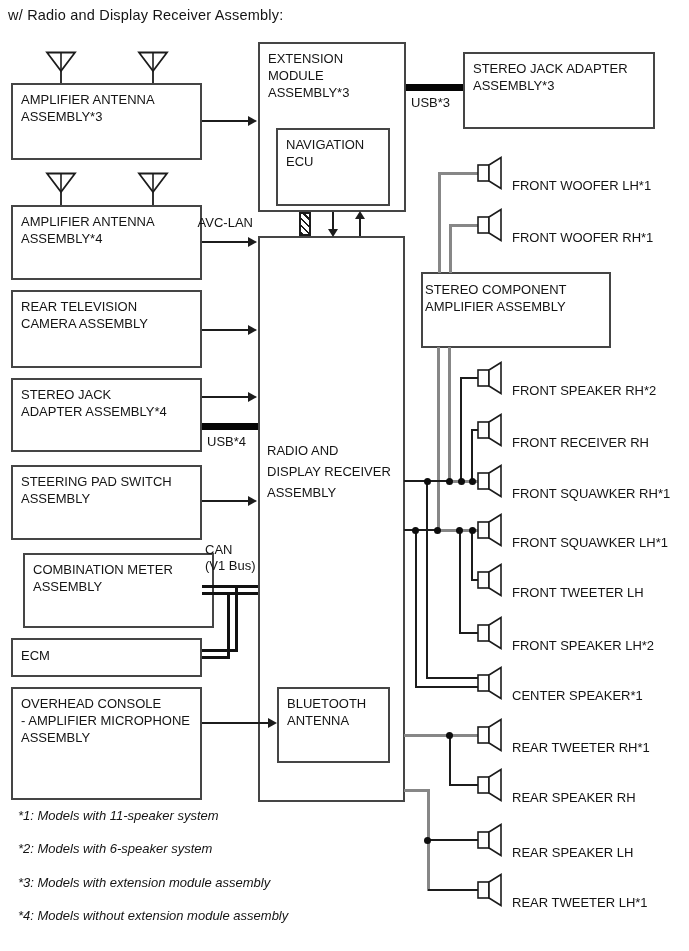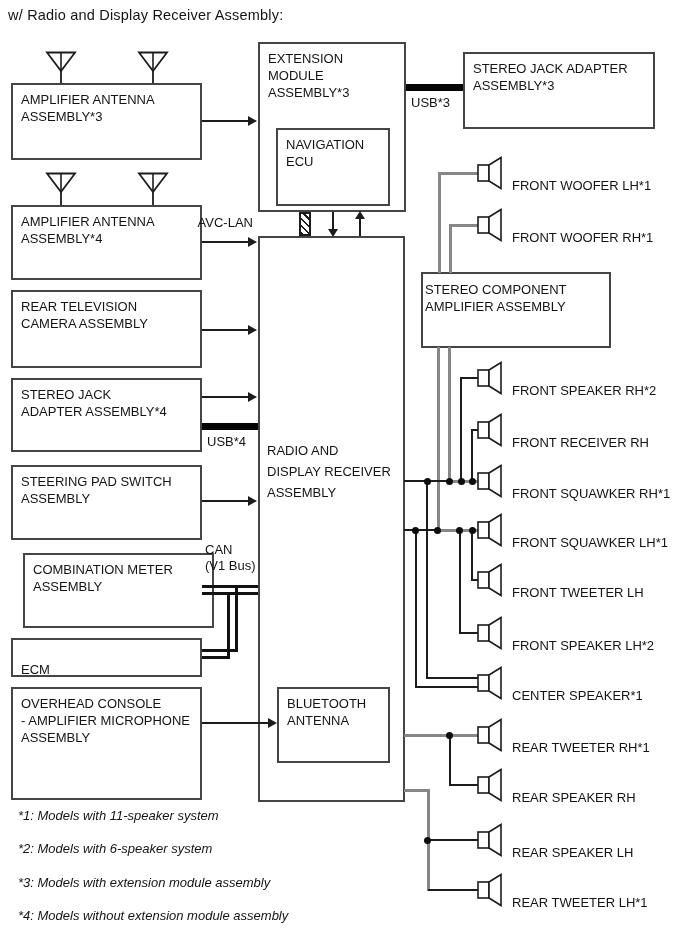--- a/index.html
+++ b/index.html
@@ -78,21 +78,21 @@
     </div>
   <div class="box" style="left:11px;top:465px;width:191px;height:75px">
       <span class="bl">STEERING PAD SWITCH
 ASSEMBLY</span>
     </div>
   <div class="box" style="left:23px;top:553px;width:191px;height:75px">
       <span class="bl">COMBINATION METER
 ASSEMBLY</span>
     </div>
   <div class="box" style="left:11px;top:638px;width:191px;height:39px">
-      <span class="bl" style="padding-top:21px">ECM</span>
+      <span class="bl" style="padding-top:7px">ECM</span>
     </div>
   <div class="box" style="left:11px;top:687px;width:191px;height:113px">
       <span class="bl">OVERHEAD CONSOLE
 - AMPLIFIER MICROPHONE
 ASSEMBLY</span>
     </div>
 
   <div class="box" style="left:258px;top:42px;width:148px;height:170px">
       <span class="bl">EXTENSION MODULE
 ASSEMBLY*3</span>

